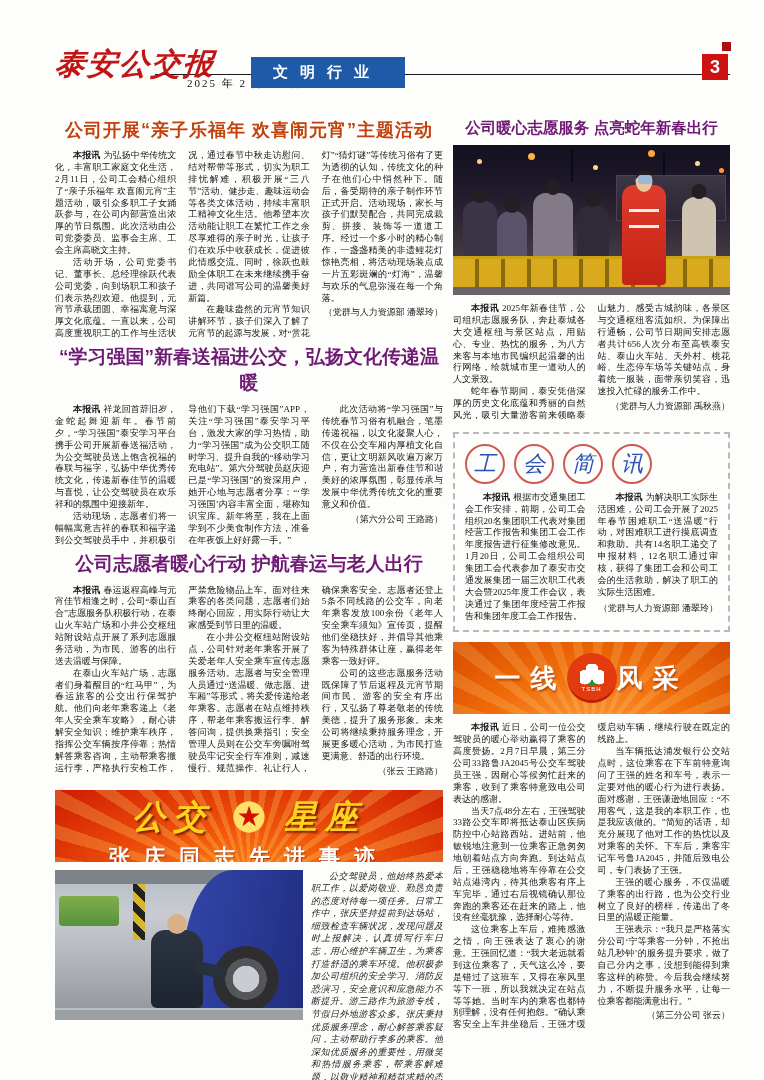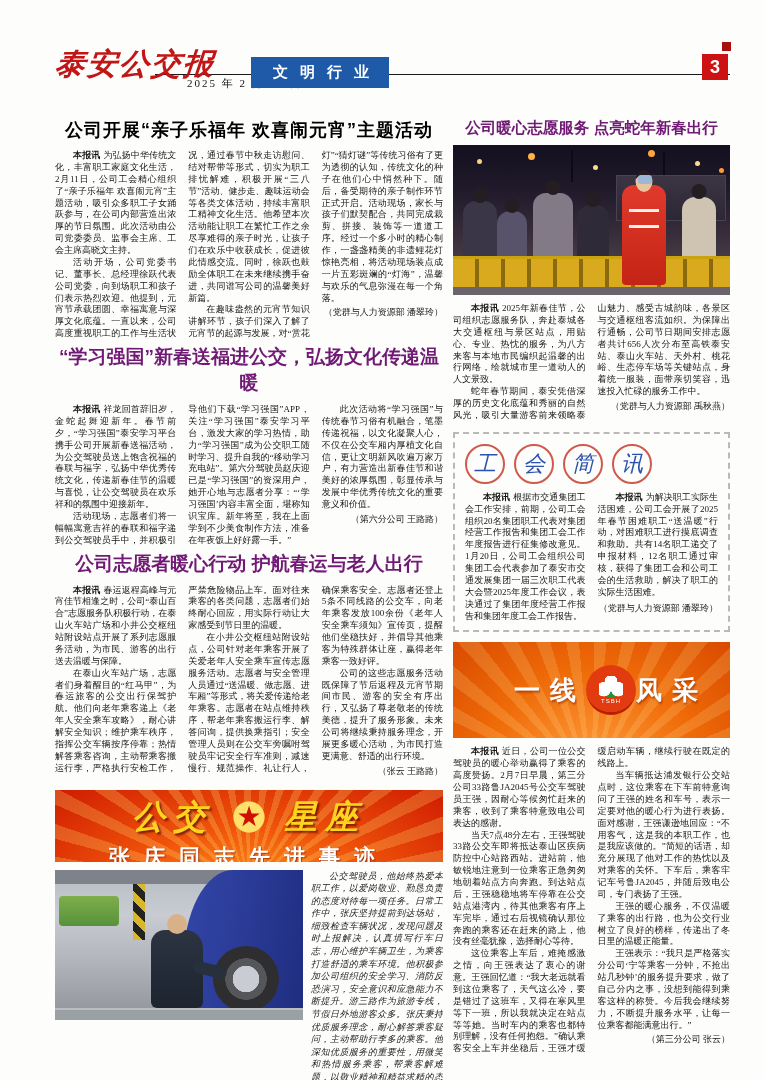--- a/index.html
+++ b/index.html
@@ -8,34 +8,34 @@
   .content{position:absolute;left:55px;top:52px;width:675px;}
 
   
   .header{position:relative;height:46px;}
   .header-line{position:absolute;left:100px;right:0;top:22px;height:1px;background:#1a1a1a;}
   .masthead{position:absolute;left:0;top:-8px;font-size:30px;font-weight:bold;font-style:italic;
             color:#c21616;letter-spacing:2px;transform:skewX(-5deg);white-space:nowrap;}
   .date{position:absolute;left:132px;top:24px;font-size:11px;letter-spacing:2px;}
   .section-box{position:absolute;left:196px;top:5px;background:#1f5aa8;color:#fff;
                font-family:"Liberation Sans",sans-serif;font-weight:bold;font-size:15px;
-               letter-spacing:12px;padding:6px 8px 6px 22px;z-index:2;}
+               letter-spacing:12px;padding:6px 24px 6px 22px;z-index:2;}
   .page-num{position:absolute;right:2px;top:2px;width:26px;height:26px;background:#cc1212;color:#fff;
             font-family:"Liberation Sans",sans-serif;font-weight:bold;font-size:18px;
             display:flex;align-items:center;justify-content:center;z-index:2;}
   .page-num-dot{position:absolute;right:-3px;top:-12px;width:9px;height:9px;background:#a81010;}
 
   
   .main{display:flex;gap:10px;margin-top:16px;}
   .col-l{width:388px;}
   .col-r{width:277px;}
 
   .article-title{font-family:"Liberation Sans","DejaVu Sans",sans-serif;font-weight:900;
                  text-align:center;margin:4px 0 8px;color:#701a75;}
-  .t-red{color:#000000;font-size:18px;letter-spacing:1px;}
+  .t-red{color:#c2410c;font-size:18px;letter-spacing:1px;}
   .t-b1{font-size:19px;}
   .t-b2{font-size:19px;}
   .t-r1{font-size:15.5px;margin-bottom:6px;}
 
   .news-body{font-size:9px;line-height:1.32;text-align:justify;column-gap:12px;}
   .cols3{column-count:3;}
   .cols2{column-count:2;}
   .news-body p{margin:0;text-indent:2em;}
   .lead{font-weight:bold;margin-right:3px;}
   .sig{text-align:right;text-indent:0 !important;margin-top:3px !important;}
@@ -101,22 +101,22 @@
 
   
   .union-box{border:2px dashed #b9b9b9;padding:8px 10px;margin-top:10px;}
   .seal-row{display:flex;gap:9px;margin:2px 0 8px;}
   .seal{width:36px;height:36px;border:2px solid #cf5a4e;border-radius:50%;display:flex;align-items:center;
         justify-content:center;color:#2b52b0;font-size:22px;font-family:"Liberation Serif",serif;font-style:italic;}
   .union-body{column-count:2;column-gap:12px;font-size:9px;line-height:1.32;text-align:justify;}
   .union-body p{margin:0 0 4px;text-indent:2em;}
 
   
-  .fl-banner{height:64px;margin:10px 0 8px;display:flex;align-items:center;justify-content:flex-end;
-    padding:16px 22px;position:relative;
+  .fl-banner{height:64px;margin:10px 0 8px;display:flex;align-items:center;justify-content:center;
+    padding:4px 22px;position:relative;
     background:
       repeating-conic-gradient(from 240deg at 50% 150%, rgba(255,230,150,.18) 0 5deg, rgba(255,230,150,0) 5deg 11deg),
       radial-gradient(ellipse at 50% 130%, #ff9e3d 0%, #ef6a08 55%, #d84b00 100%);}
   .fl-word{color:#fff;font-family:"Liberation Sans",sans-serif;font-weight:bold;font-size:26px;
            letter-spacing:10px;text-shadow:1px 2px 2px rgba(140,40,0,.6);}
   .fl-logo{width:50px;height:50px;border-radius:50%;position:relative;flex:none;
            background:radial-gradient(circle at 50% 42%, #e23b10 0 68%, #b81e02 69%);
            display:flex;flex-direction:column;align-items:center;justify-content:center;}
   .fl-flower{width:24px;height:22px;
     background:

